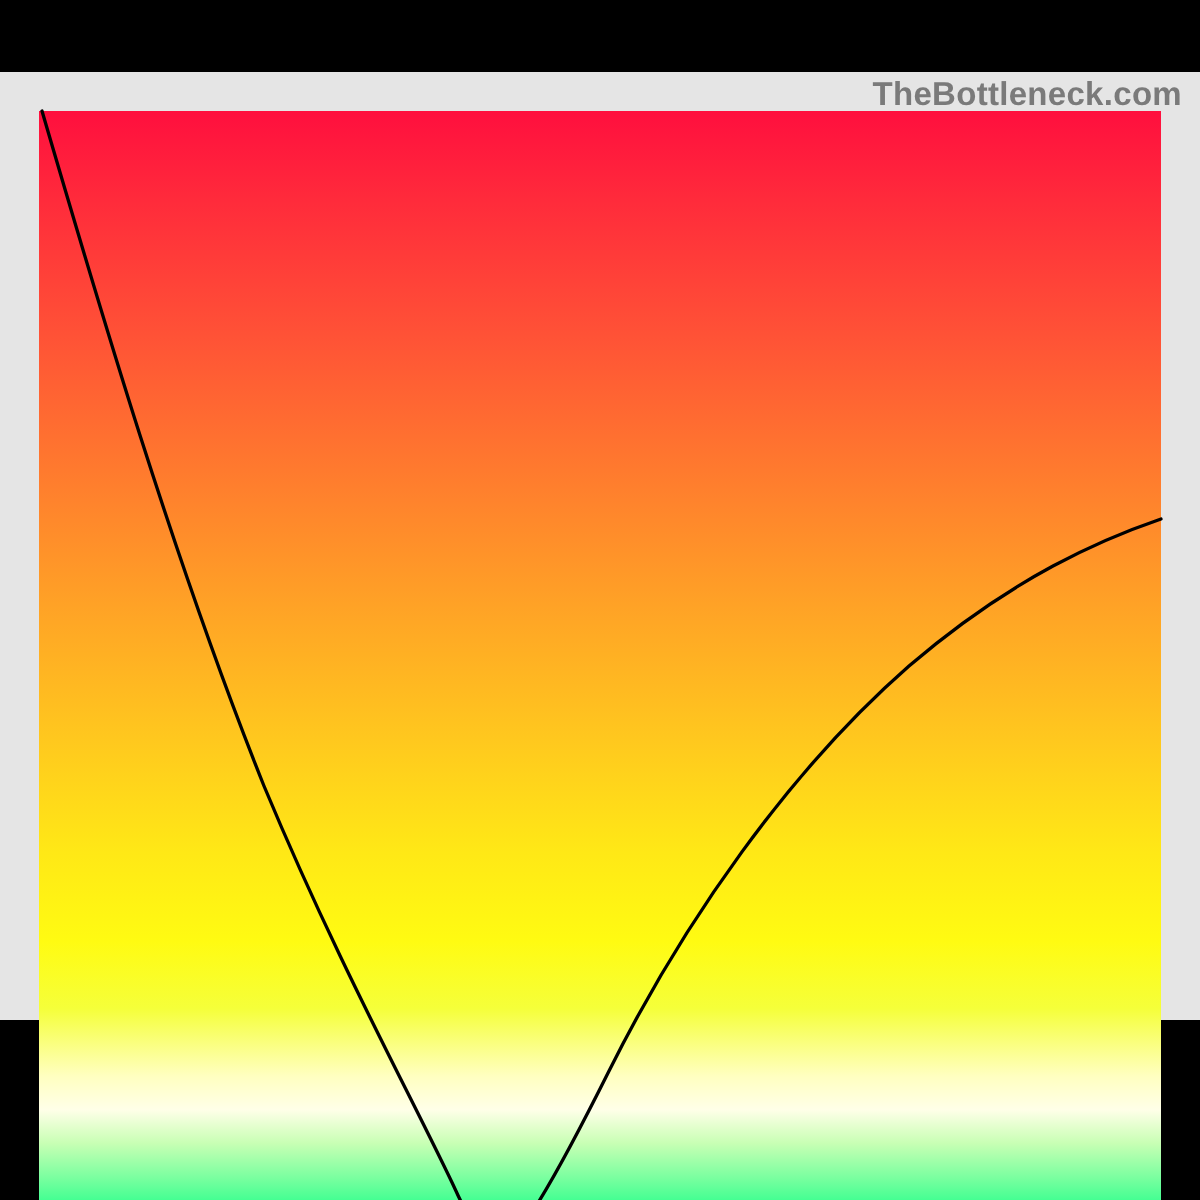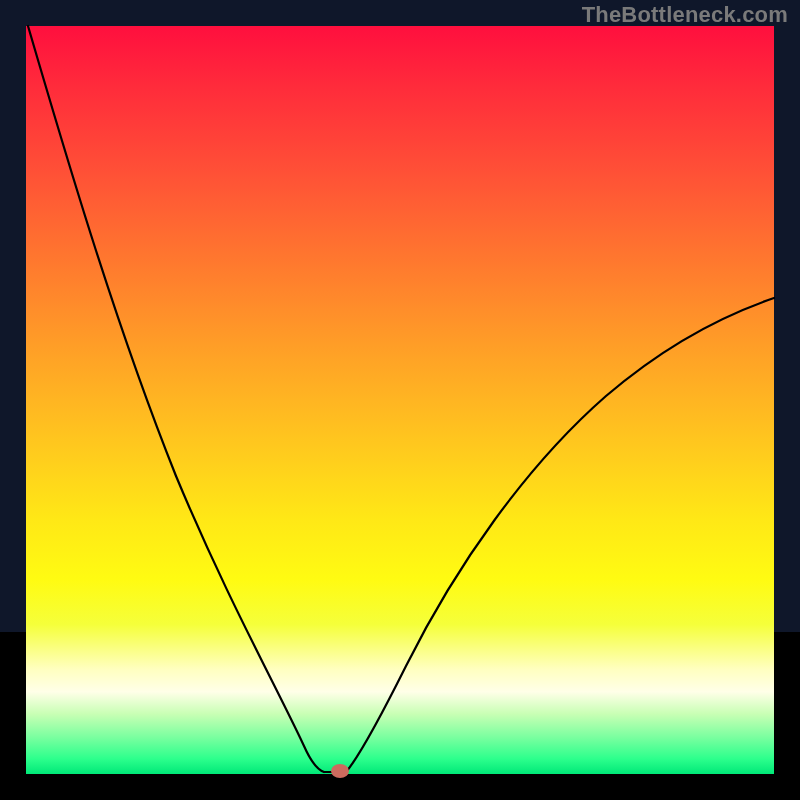--- a/index.html
+++ b/index.html
@@ -8,21 +8,22 @@
     width: 800px;
     height: 800px;
     background: #000;
     font-family: Arial, Helvetica, sans-serif;
     overflow: hidden;
   }
   .frame {
     position: relative;
     width: 800px;
     height: 632px;
-    background: #0f172a;
+    background: #e5e5e5;
+    margin-top: 48px;
   }
   .watermark {
     position: absolute;
     top: 2px;
     right: 12px;
     color: #7a7a7a;
     font-size: 22px;
     font-weight: 600;
     letter-spacing: 0.2px;
     user-select: none;

